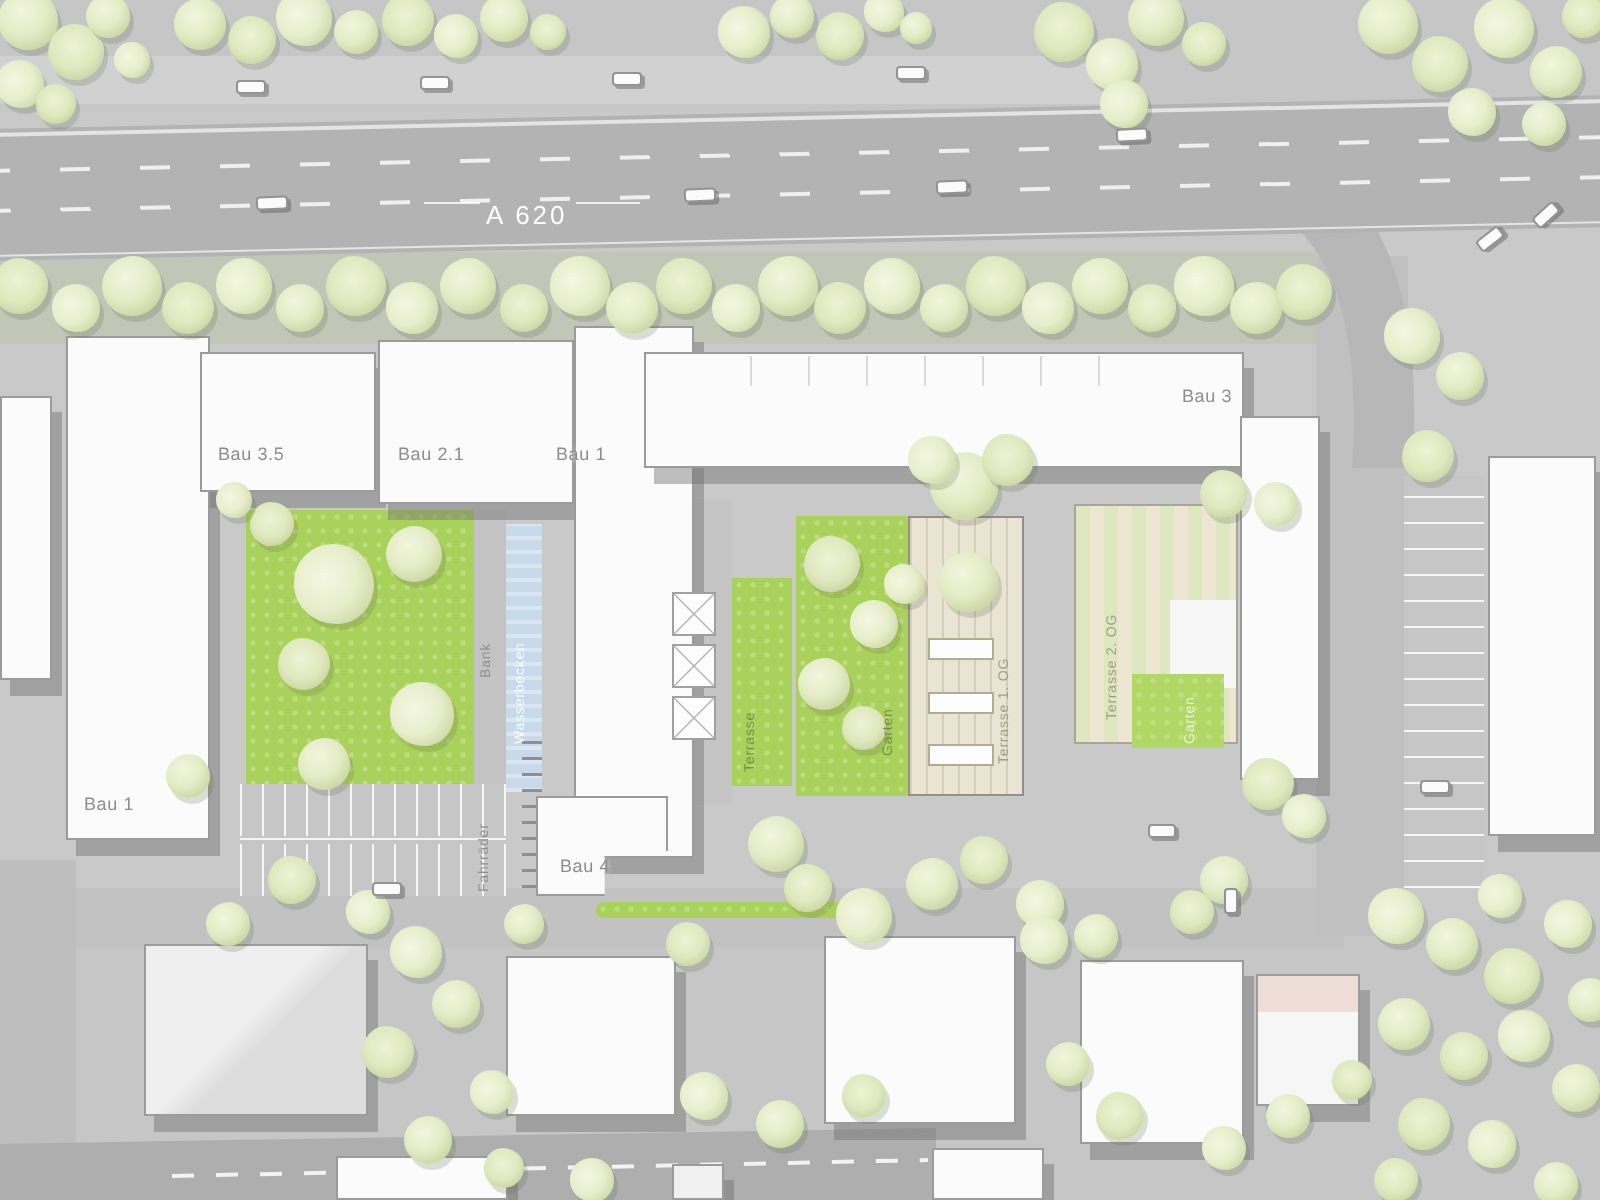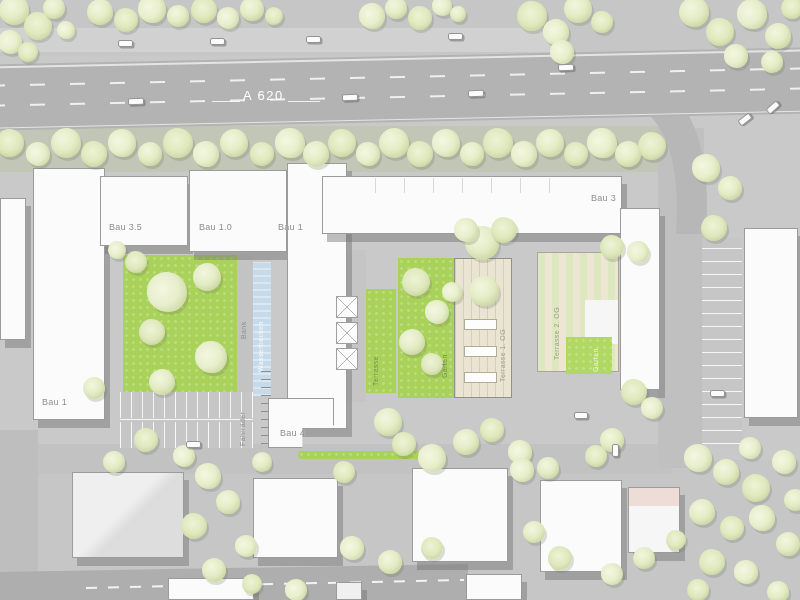--- a/index.html
+++ b/index.html
@@ -62,21 +62,21 @@
     <path d="M86,588 L464,580" stroke="#ffffff" stroke-width="2" stroke-dasharray="11 11" fill="none" opacity="0.85"></path>
   </svg>
 
   <div class="hwy">
     <div class="edge" style="top:2px"></div>
     <div class="dash" style="top:20px"></div>
     <div class="dash" style="top:40px"></div>
     <div class="edge" style="bottom:2px"></div>
   </div>
   <div class="hwy-side" style="left:212px;top:101px;width:28px"></div>
-  <span class="hwy-label" style="left:243px;top:88px">A 620</span>
+  <span class="hwy-label" style="left:243px;top:100px">A 620</span>
   <div class="hwy-side" style="left:288px;top:101px;width:32px"></div>
 
   <div class="lawn" style="left:123px;top:255px;width:114px;height:137px"></div>
   <div class="path" style="left:237px;top:255px;width:16px;height:141px"></div>
   <div class="water" style="left:253px;top:262px;width:18px;height:134px"></div>
   <div class="path" style="left:120px;top:392px;width:133px;height:56px;background:#c6c6c6"></div>
   <div class="stalls-v" style="left:120px;top:392px;width:133px;height:26px"></div>
   <div class="stalls-v" style="left:120px;top:422px;width:133px;height:26px"></div>
   <div class="abs" style="left:120px;top:419px;width:133px;height:1px;background:rgba(255,255,255,.8)"></div>
   <div class="bike" style="left:261px;top:370px;width:10px;height:74px"></div>
@@ -261,21 +261,21 @@
       <div class="car" style="left: 738px; top: 116px; width: 14px; height: 7px; transform: rotate(-38deg);"></div>
       <div class="car" style="left: 766px; top: 104px; width: 14px; height: 7px; transform: rotate(-42deg);"></div>
       <div class="car" style="left: 186px; top: 441px; width: 15px; height: 7px; transform: rotate(0deg);"></div>
       <div class="car" style="left: 574px; top: 412px; width: 14px; height: 7px; transform: rotate(0deg);"></div>
       <div class="car" style="left: 612px; top: 444px; width: 7px; height: 13px; transform: rotate(0deg);"></div>
       <div class="car" style="left: 710px; top: 390px; width: 15px; height: 7px; transform: rotate(0deg);"></div>
     </div>
 
   <span class="hlab" style="left:42px;top:397px">Bau 1</span>
   <span class="hlab" style="left:109px;top:222px">Bau 3.5</span>
-  <span class="hlab" style="left:199px;top:222px">Bau 1.0</span>
+  <span class="hlab" style="left:199px;top:222px">Bau 2.1</span>
   <span class="hlab" style="left:278px;top:222px">Bau 1</span>
   <span class="hlab" style="left:591px;top:193px">Bau 3</span>
   <span class="hlab" style="left:280px;top:428px">Bau 4</span>
 
   <span class="vlab" style="left:240px;top:303px;height:36px">Bank</span>
   <span class="vlab on-water" style="left:257px;top:296px;height:76px">Wasserbecken</span>
   <span class="vlab" style="left:239px;top:396px;height:50px">Fahrräder</span>
   <span class="vlab on-green" style="left:372px;top:330px;height:56px">Terrasse</span>
   <span class="vlab on-green" style="left:441px;top:330px;height:48px">Garten</span>
   <span class="vlab on-terr" style="left:499px;top:298px;height:84px">Terrasse 1. OG</span>

